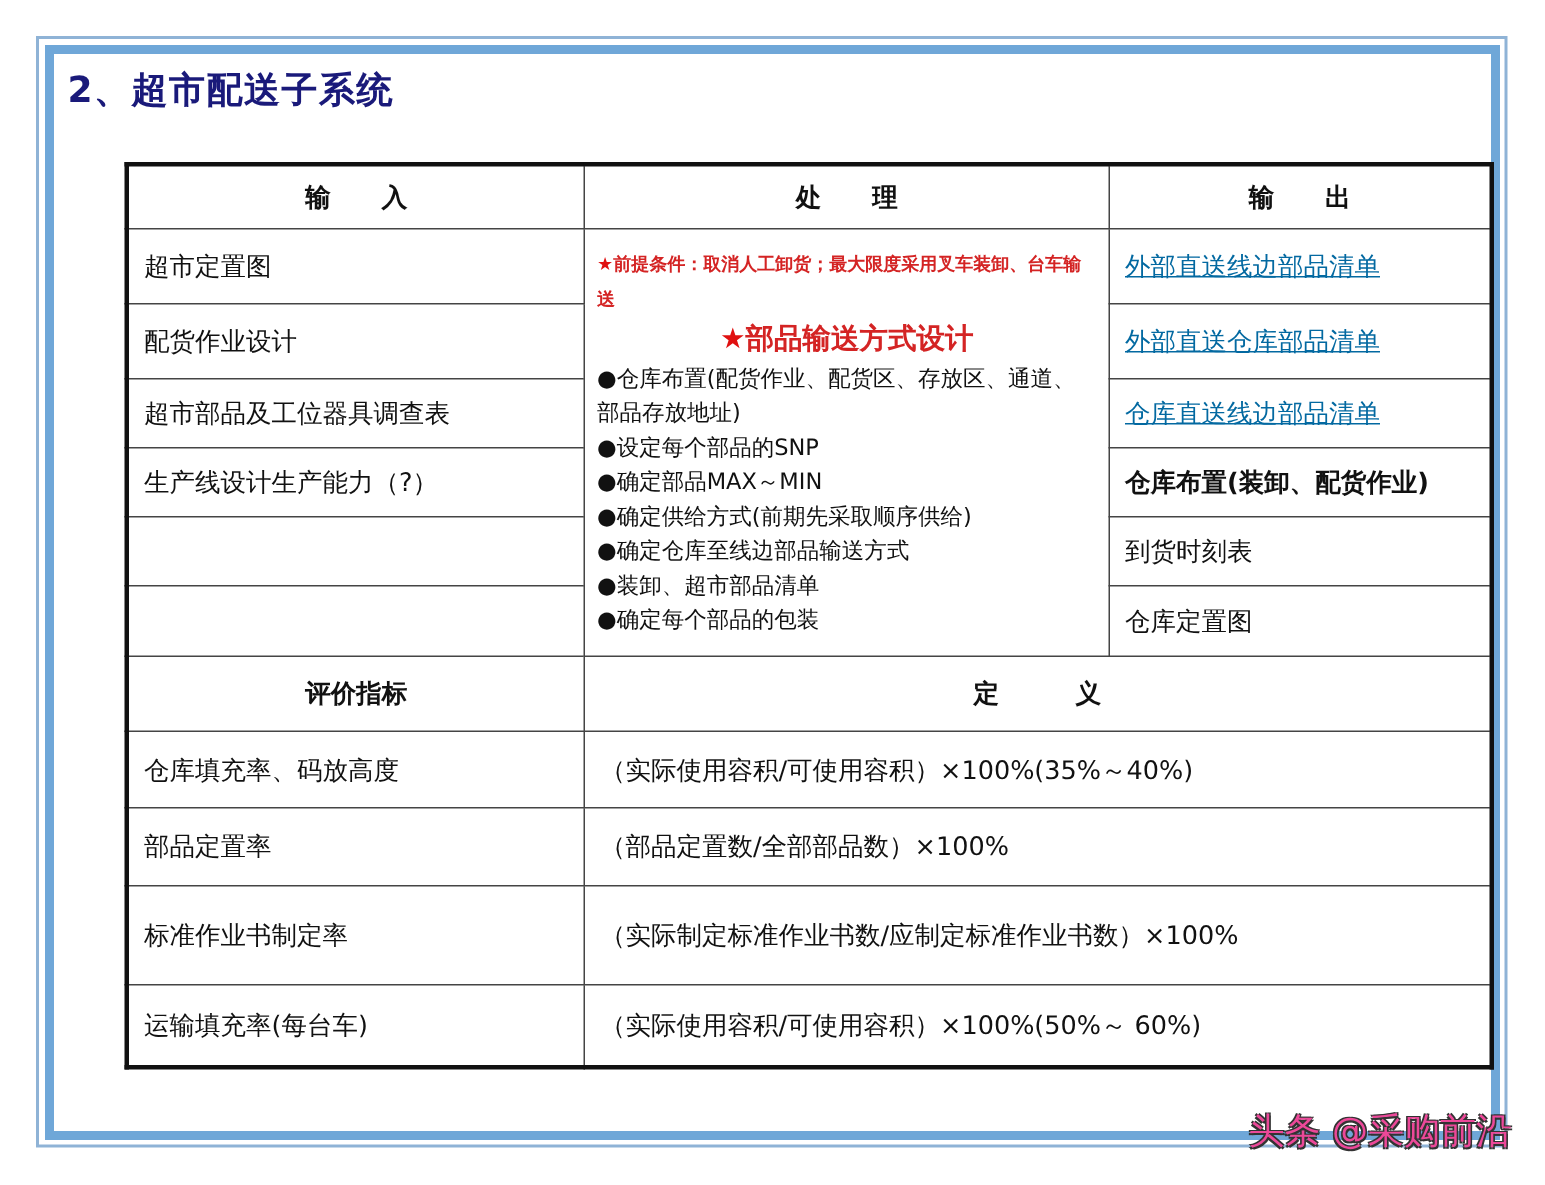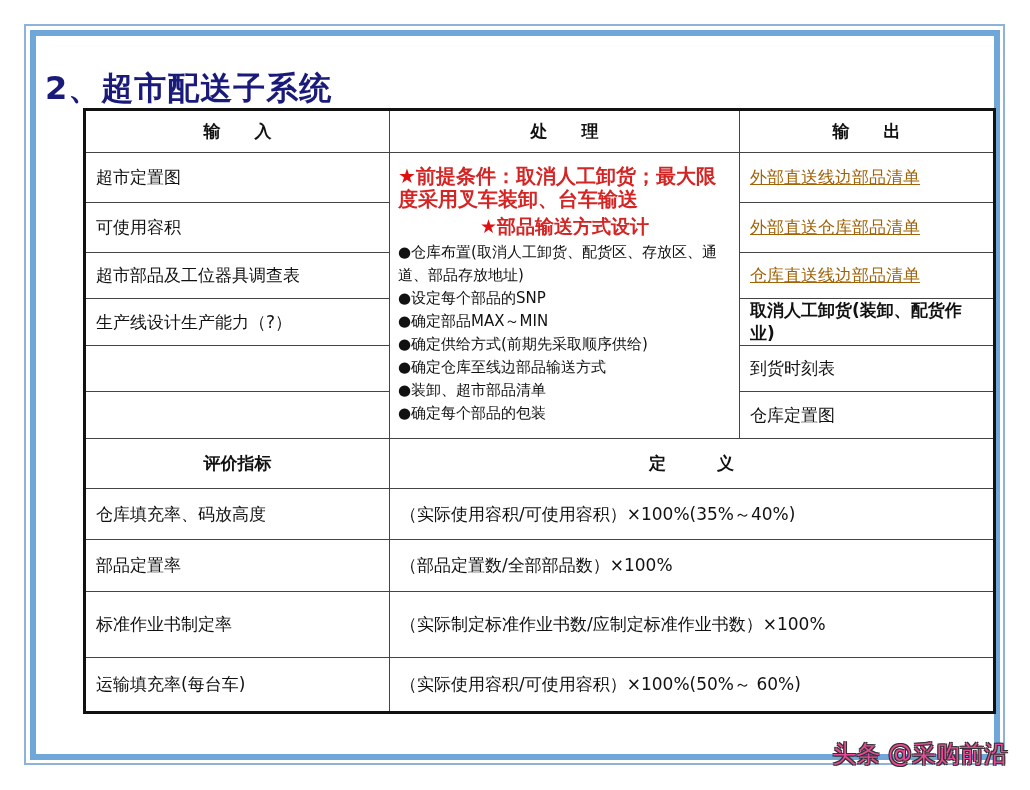--- a/index.html
+++ b/index.html
@@ -2,35 +2,35 @@
 <html><head>
 <meta charset="utf-8">
 <style>
   html, body { margin:0; padding:0; }
   body { width:1030px; height:790px; background:#ffffff; position:relative; overflow:hidden;
          font-family:"DejaVu Sans", "Liberation Sans", sans-serif; }
   .frame-outer { position:absolute; left:24px; top:24px; width:981px; height:741px;
                  border:2px solid #8fb3d6; box-sizing:border-box; }
   .frame-inner { position:absolute; left:30px; top:30px; width:970px; height:730px;
                  border:6px solid #6fa7d8; box-sizing:border-box; }
-  .title { position:absolute; left:45px; top:67px; font-size:32px; font-weight:bold; color:#1a1a7a;
+  .title { position:absolute; left:45px; top:44px; font-size:24px; font-weight:bold; color:#1a1a7a;
            letter-spacing:1px; }
   table.main { position:absolute; left:83px; top:108px; width:913px; border-collapse:collapse;
                border:3px solid #111; }
   table.main td { border:1px solid #444; padding:0 10px; font-size:17px; color:#111;
                   vertical-align:middle; box-sizing:border-box; }
   .hdr { text-align:center; font-weight:bold; font-size:18px; }
   .c1 { width:305px; }
   .c2 { width:350px; }
   .proc { vertical-align:top !important; padding:12px 8px 0 8px !important; font-size:15px; line-height:23px; }
-  .red { color:#d42424; font-weight:bold; font-size:20px; line-height:23px; }
+  .red { color:#d42424; font-weight:bold; font-size:12px; line-height:23px; }
   .red.big { font-size:19px; line-height:30px;text-align:center; }
   .star { color:#e01010; }
   .bul { font-size:15px; line-height:23px; }
-  .link { color:#a16207; text-decoration:underline; font-weight:normal; }
+  .link { color:#0369a1; text-decoration:underline; font-weight:normal; }
   .bold { font-weight:bold; }
   .watermark { position:absolute; right:22px; top:738px; font-size:24px; color:#ec4899;
                text-shadow: 1px 1px 0 #333, -1px 1px 0 #333, 1px -1px 0 #333, -1px -1px 0 #333; }
 </style>
 </head>
 <body>
 
 <div class="frame-outer"></div>
 <div class="frame-inner"></div>
 
@@ -41,41 +41,41 @@
       <tr style="height:43px">
     <td class="hdr c1">输　　入</td>
     <td class="hdr c2">处　　理</td>
     <td class="hdr">输　　出</td>
   </tr>
   <tr style="height:50px">
     <td>超市定置图</td>
     <td rowspan="6" class="proc">
       <div class="red"><span class="star">★</span><span>前提条件：取消人工卸货；最大限度采用叉车装卸、台车输送</span></div>
       <div class="red big"><span class="star">★</span><span>部品输送方式设计</span></div>
-      <div class="bul"><span>●</span><span>仓库布置(取消人工卸货、配货区、存放区、通道、部品存放地址)</span></div>
+      <div class="bul"><span>●</span><span>仓库布置(配货作业、配货区、存放区、通道、部品存放地址)</span></div>
       <div class="bul"><span>●</span><span>设定每个部品的SNP</span></div>
       <div class="bul"><span>●</span><span>确定部品MAX～MIN</span></div>
       <div class="bul"><span>●</span><span>确定供给方式(前期先采取顺序供给)</span></div>
       <div class="bul"><span>●</span><span>确定仓库至线边部品输送方式</span></div>
       <div class="bul"><span>●</span><span>装卸、超市部品清单</span></div>
       <div class="bul"><span>●</span><span>确定每个部品的包装</span></div>
     </td>
     <td><span class="link">外部直送线边部品清单</span></td>
   </tr>
   <tr style="height:50px">
-    <td>可使用容积</td>
+    <td>配货作业设计</td>
     <td><span class="link">外部直送仓库部品清单</span></td>
   </tr>
   <tr style="height:46px">
     <td>超市部品及工位器具调查表</td>
     <td><span class="link">仓库直送线边部品清单</span></td>
   </tr>
   <tr style="height:46px">
     <td>生产线设计生产能力（?）</td>
-    <td class="bold">取消人工卸货(装卸、配货作业)</td>
+    <td class="bold">仓库布置(装卸、配货作业)</td>
   </tr>
   <tr style="height:46px">
     <td></td>
     <td>到货时刻表</td>
   </tr>
   <tr style="height:47px">
     <td></td>
     <td>仓库定置图</td>
   </tr>
   <tr style="height:50px">

